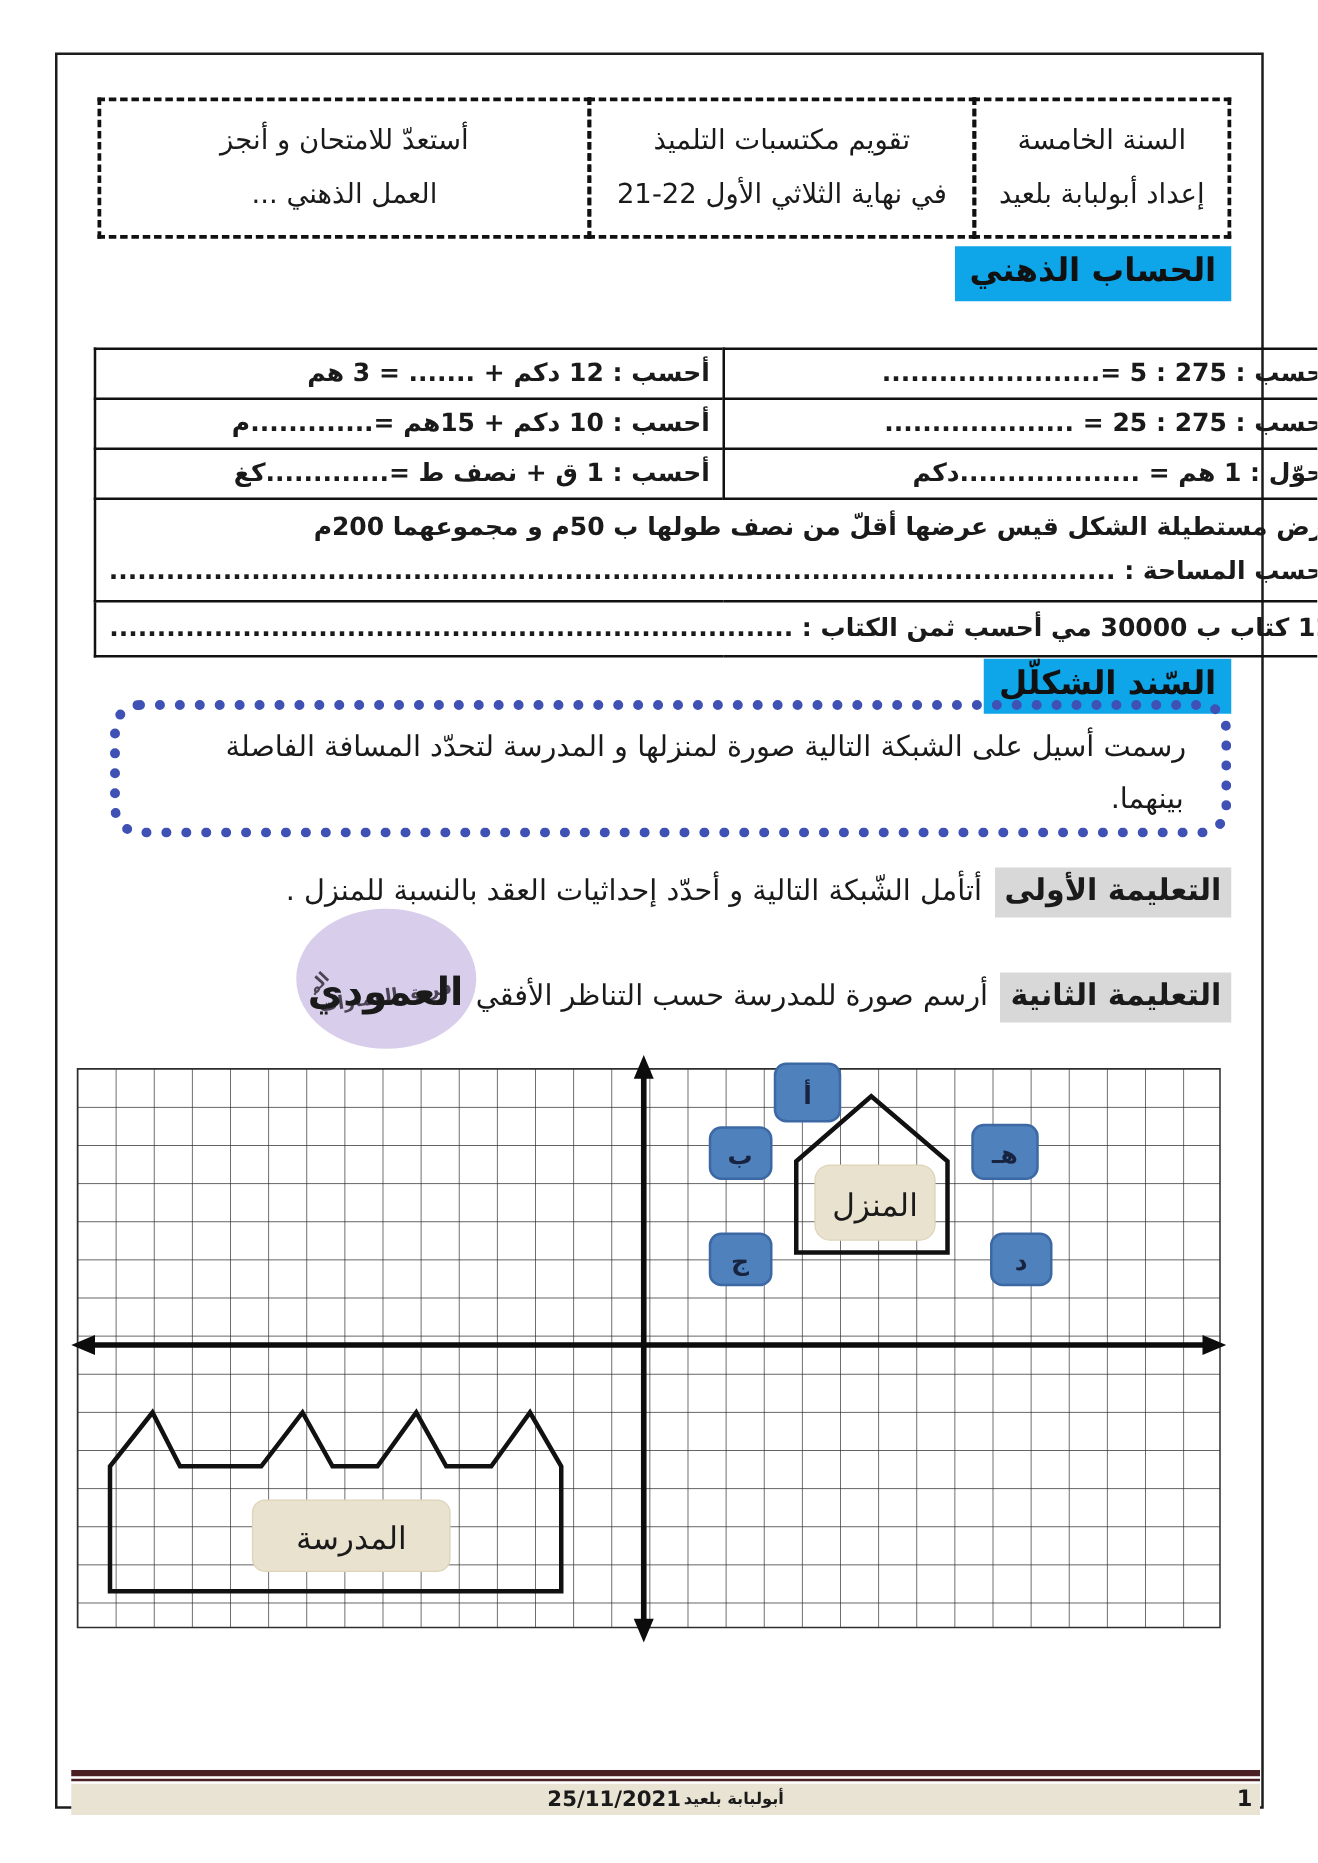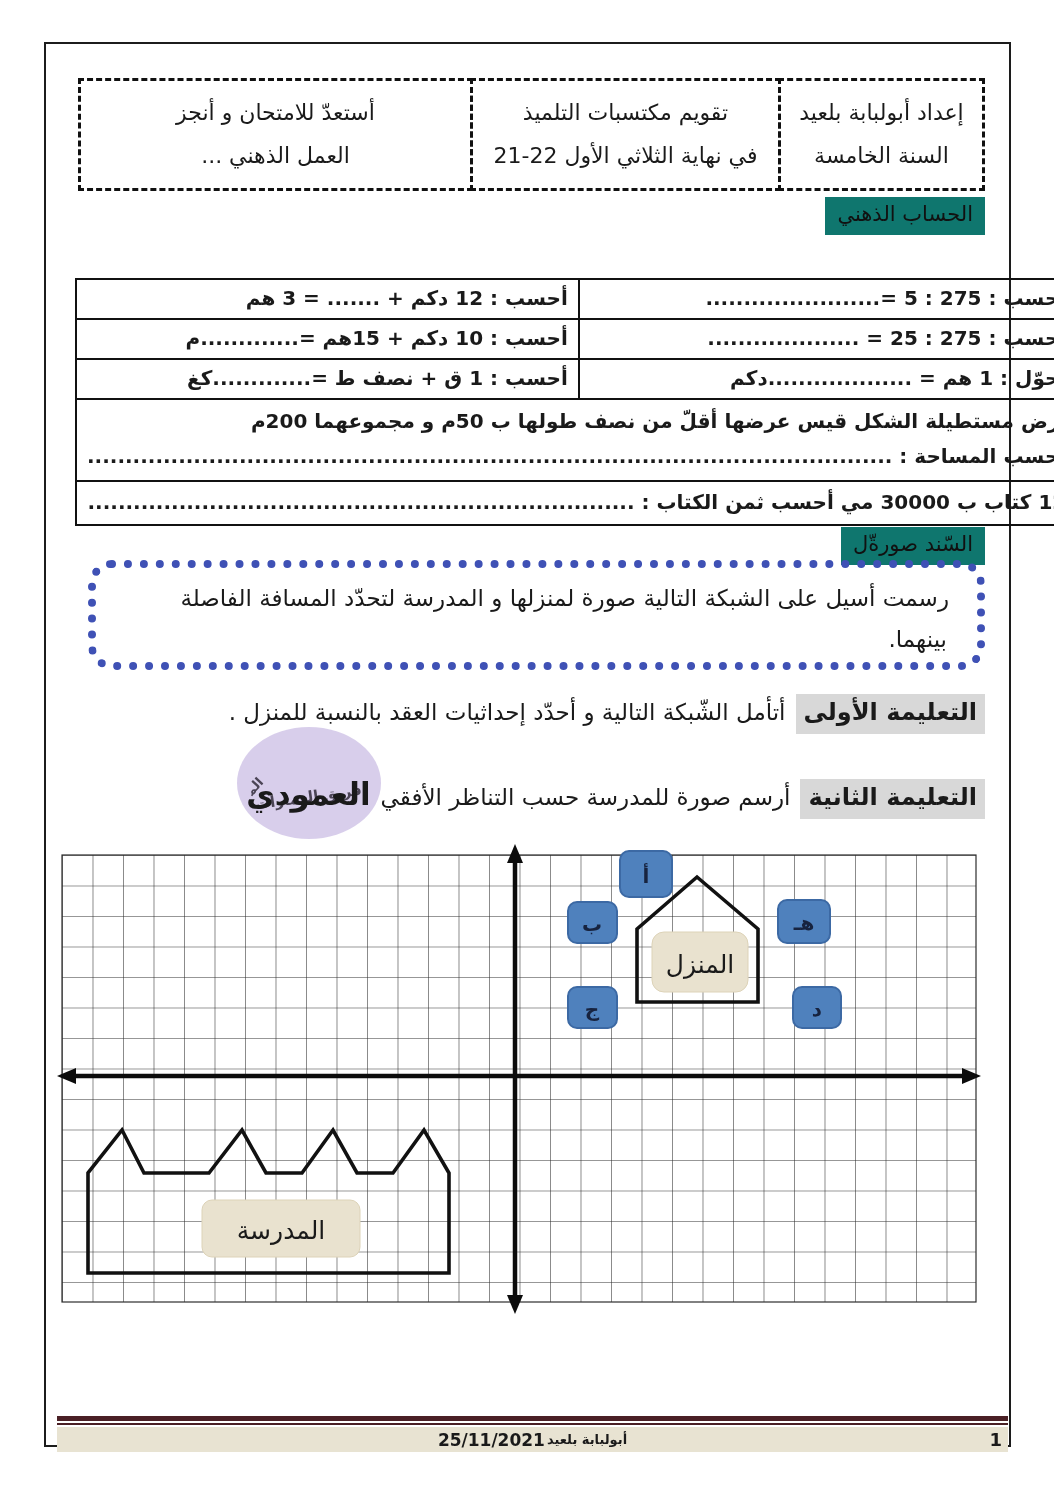--- a/index.html
+++ b/index.html
@@ -8,21 +8,21 @@
   .page-frame{position:absolute;left:44px;top:42px;width:963px;height:1401px;border:2px solid #1c1c1c;}
 
   
   .header-table{position:absolute;left:75px;top:78px;width:910px;height:113px;display:flex;direction:rtl;}
   .header-cell{box-sizing:border-box;border:3px dashed #111;display:flex;flex-direction:column;justify-content:center;
                text-align:center;font-size:22px;line-height:1.95;font-weight:500;}
   .hc1{width:207px;}
   .hc2{width:311px;margin-right:-3px;}
   .hc3{width:395px;margin-right:-3px;}
 
-  .gray-title{background:#0f766e;color:#111;padding:5px 12px 9px 12px;font-size:21px;font-weight:400;display:inline-block;}
+  .gray-title{background:#0ea5e9;color:#111;padding:5px 12px 9px 12px;font-size:26px;font-weight:700;display:inline-block;}
   .t-mental{position:absolute;right:69px;top:197px;}
   .t-support{position:absolute;right:69px;top:527px;}
 
   
   .mm-table{position:absolute;left:75px;top:278px;width:910px;border-collapse:collapse;direction:rtl;}
   .mm-table td{box-sizing:border-box;border:2.5px solid #111;font-size:20px;font-weight:600;
                padding:4px 10px 6px 10px;white-space:nowrap;overflow:hidden;}
   .mm-c1{width:453px;height:40px;}
   .mm-c2{width:457px;height:40px;border-radius:11px;}
   .mm-wide{height:82px;white-space:normal;}
@@ -61,22 +61,22 @@
 </style>
 </head>
 <body>
 
 <div class="sheet">
 
   <div class="page-frame"></div>
 
   <div class="header-table">
     <div class="header-cell hc1">
+      <div>السنة الخامسة</div>
       <div>إعداد أبولبابة بلعيد</div>
-      <div>السنة الخامسة</div>
     </div>
     <div class="header-cell hc2">
       <div>تقويم مكتسبات التلميذ</div>
       <div>في نهاية الثلاثي الأول 22-21</div>
     </div>
     <div class="header-cell hc3">
       <div>أستعدّ للامتحان و أنجز</div>
       <div>العمل الذهني ...</div>
     </div>
   </div>
@@ -102,21 +102,21 @@
         <div class="mm-line">أرض مستطيلة الشكل قيس عرضها أقلّ من نصف طولها ب 50م و مجموعهما 200م</div>
         <div class="mm-line">أحسب المساحة : ..........................................................................................................</div>
       </td>
     </tr>
     <tr>
       <td class="mm-book" colspan="2">12 كتاب ب 30000 مي أحسب ثمن الكتاب : ........................................................................</td>
     </tr>
   </tbody>
     </table>
 
-  <div class="gray-title t-support">السّند صورةّل</div>
+  <div class="gray-title t-support">السّند الشكلّل</div>
 
   <div class="support-box">
     <div class="line1">رسمت أسيل على الشبكة التالية صورة لمنزلها و المدرسة لتحدّد المسافة الفاصلة</div>
     <div class="line2">بينهما.</div>
   </div>
 
   <div class="inst-row inst-1">
     <span class="inst-label">التعليمة الأولى</span>
     <span class="inst-text">أتأمل الشّبكة التالية و أحدّد إحداثيات العقد بالنسبة للمنزل .</span>
   </div>

